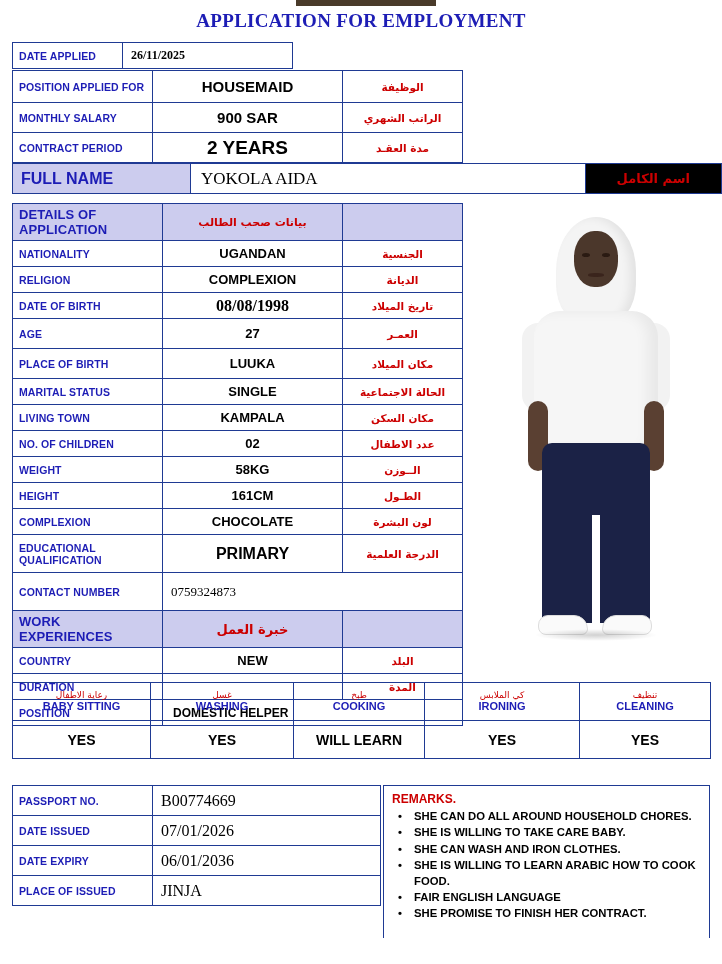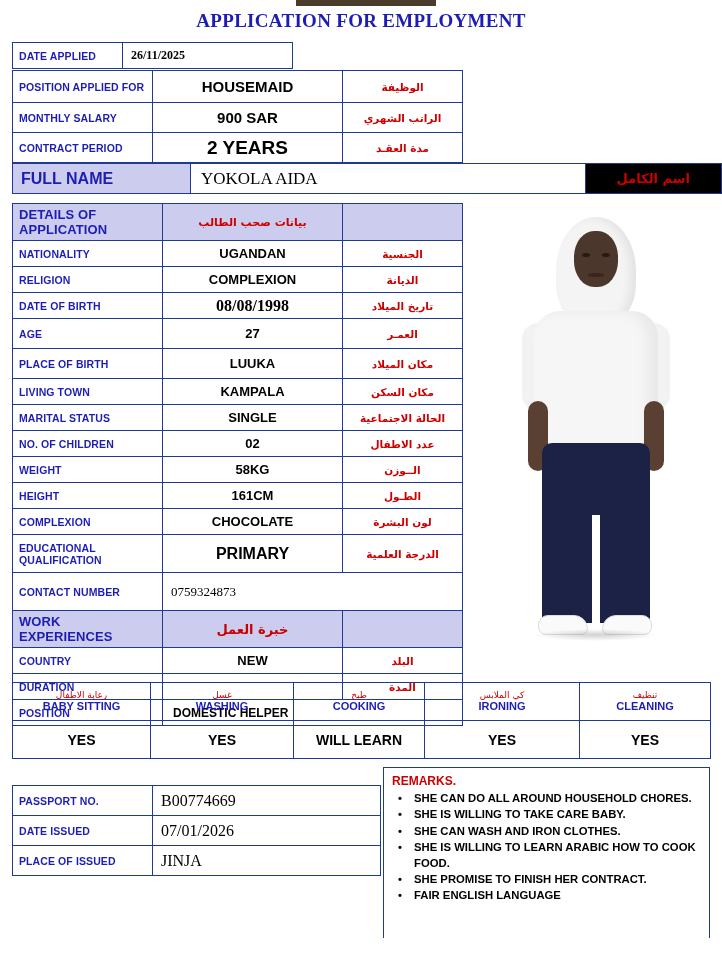--- a/index.html
+++ b/index.html
@@ -80,21 +80,21 @@
     font-size: 13px;
     font-weight: bold;
   }
   
   #date-applied-block { position: absolute; left: 12px; top: 42px; }
   #main-block { position: absolute; left: 12px; top: 70px; }
   #fullname-block { position: absolute; left: 12px; top: 163px; }
   #details-block { position: absolute; left: 12px; top: 203px; }
   #skills-block { position: absolute; left: 12px; top: 682px; }
   #passport-block { position: absolute; left: 12px; top: 785px; }
-  #remarks-block { position: absolute; left: 383px; top: 767px; }
+  #remarks-block { position: absolute; left: 383px; top: 785px; }
   #photo-block { position: absolute; left: 476px; top: 215px; width: 236px; height: 450px; }
 
   .fullname-label {
     color: #1d1db5;
     font-family: "Liberation Sans", sans-serif;
     font-weight: bold;
     font-size: 16px;
     padding: 3px 8px;
   }
   .fullname-value {
@@ -404,38 +404,38 @@
           </td>
       <td>
             <div class="val">LUUKA</div>
           </td>
       <td>
             <div class="ar">مكان الميلاد</div>
           </td>
     </tr>
     <tr>
       <td>
+            <div class="lbl">MARITAL STATUS</div>
+          </td>
+      <td>
+            <div class="val">SINGLE</div>
+          </td>
+      <td>
+            <div class="ar">الحالة الاجتماعية</div>
+          </td>
+    </tr>
+    <tr>
+      <td>
             <div class="lbl">LIVING TOWN</div>
           </td>
       <td>
             <div class="val">KAMPALA</div>
           </td>
       <td>
             <div class="ar">مكان السكن</div>
-          </td>
-    </tr>
-    <tr>
-      <td>
-            <div class="lbl">MARITAL STATUS</div>
-          </td>
-      <td>
-            <div class="val">SINGLE</div>
-          </td>
-      <td>
-            <div class="ar">الحالة الاجتماعية</div>
           </td>
     </tr>
     <tr>
       <td>
             <div class="lbl">NO. OF CHILDREN</div>
           </td>
       <td>
             <div class="val">02</div>
           </td>
       <td>
@@ -590,20 +590,28 @@
       <td style="width:228px;">
             <div class="val-serif" style="text-align:left;padding-left:8px;font-weight:normal;">B00774669</div>
           </td>
     </tr>
     <tr>
       <td style="height:30px;">
             <div class="lbl">DATE ISSUED</div>
           </td>
       <td>
             <div class="val-serif" style="text-align:left;padding-left:8px;font-weight:normal;">07/01/2026</div>
+          </td>
+    </tr>
+    <tr>
+      <td style="height:30px;">
+            <div class="lbl">DATE EXPIRY</div>
+          </td>
+      <td>
+            <div class="val-serif" style="text-align:left;padding-left:8px;font-weight:normal;">06/01/2036</div>
           </td>
     </tr>
     <tr>
       <td style="height:30px;">
             <div class="lbl">PLACE OF ISSUED</div>
           </td>
       <td>
             <div class="val-serif" style="text-align:left;padding-left:8px;font-weight:normal;">JINJA</div>
           </td>
     </tr>
@@ -611,22 +619,22 @@
     </table>
 
   <div id="remarks-block">
     <div class="remarks-box">
       <div class="remarks-title">REMARKS.</div>
       <ul class="remarks-list">
         <li>SHE CAN DO ALL AROUND HOUSEHOLD CHORES.</li>
         <li>SHE IS WILLING TO TAKE CARE BABY.</li>
         <li>SHE CAN WASH AND IRON CLOTHES.</li>
         <li>SHE IS WILLING TO LEARN ARABIC HOW TO COOK FOOD.</li>
+        <li>FAIR   ENGLISH LANGUAGE</li>
         <li>SHE PROMISE TO FINISH HER CONTRACT.</li>
-        <li>FAIR   ENGLISH LANGUAGE</li>
       </ul>
     </div>
   </div>
 
   <div id="photo-block">
     <div class="photo-frame">
       <div class="ph-hijab"></div>
       <div class="ph-hijab-hole"></div>
       <div class="ph-eye-l"></div>
       <div class="ph-eye-r"></div>

